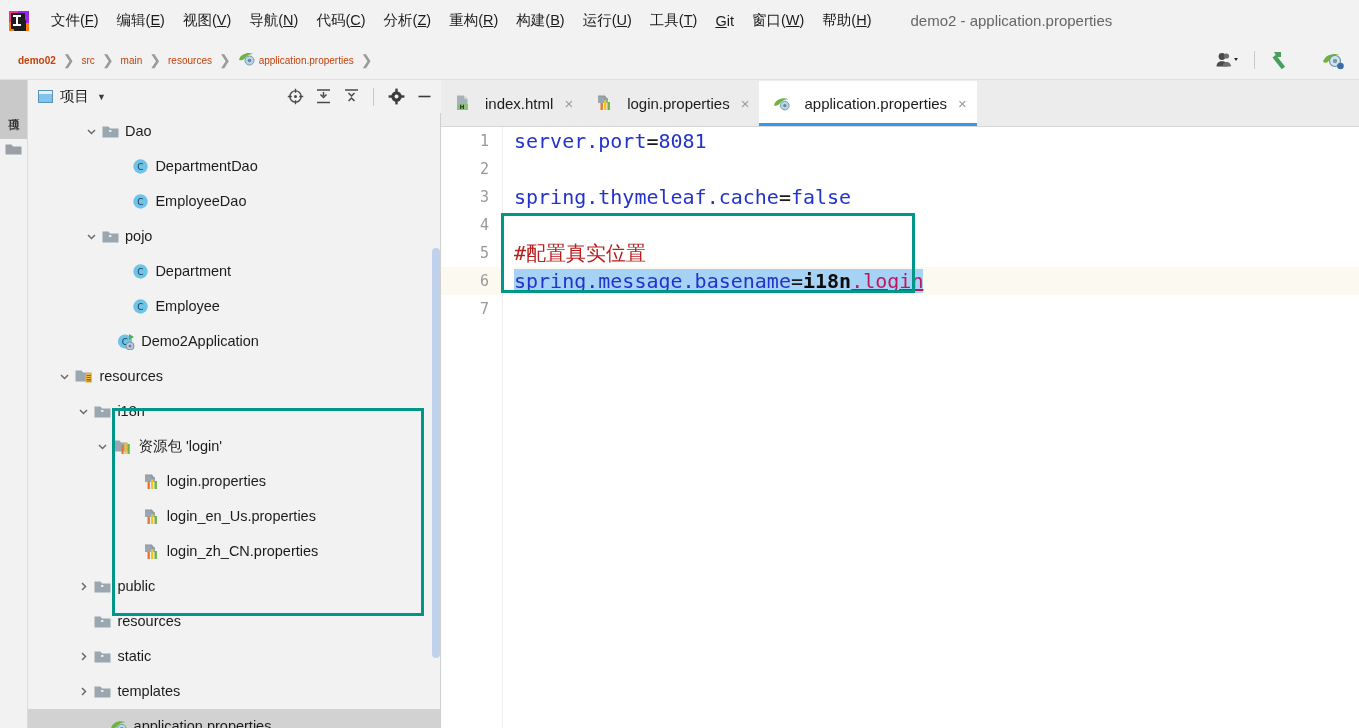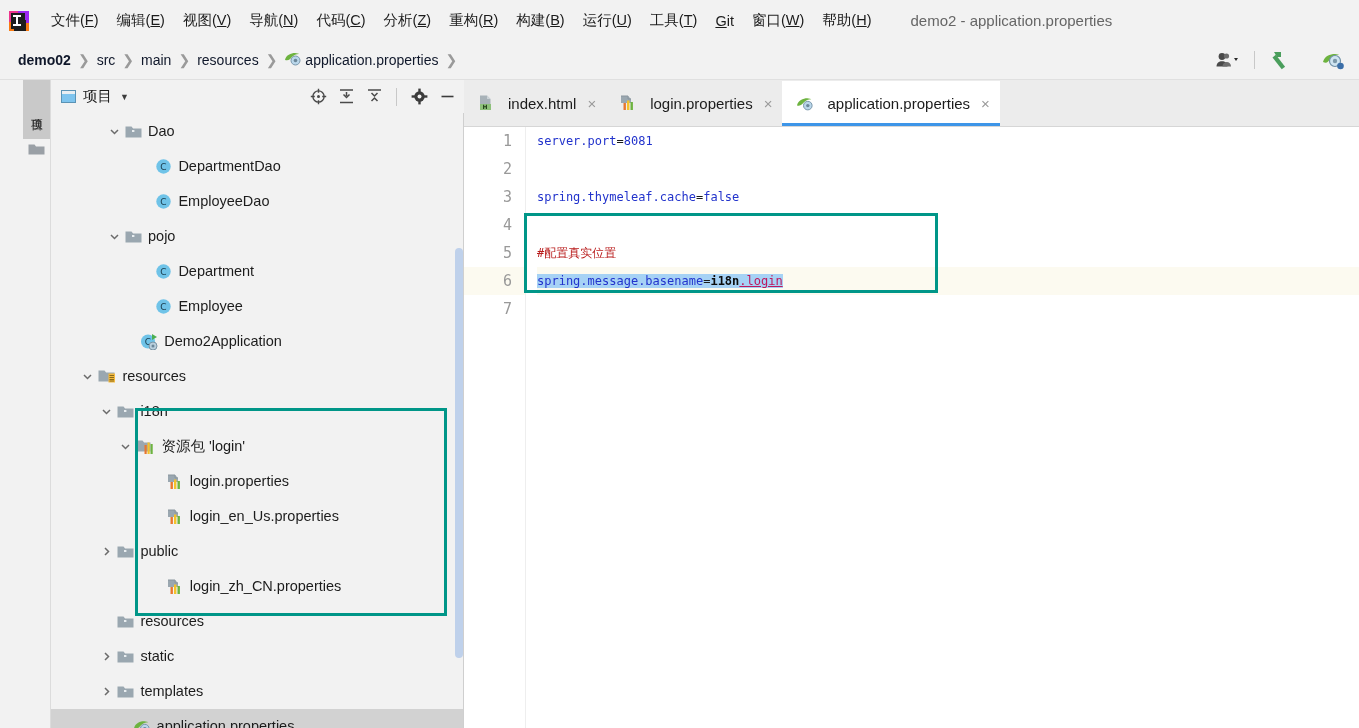--- a/index.html
+++ b/index.html
@@ -14,30 +14,30 @@
   
   .menubar{height:41px;background:#f2f2f2;display:flex;align-items:center;padding-left:8px;}
   .ij-logo{width:22px;height:22px;margin-right:12px;position:relative;flex:none;}
   .menu-item{padding:2px 9px;font-size:14.5px;color:#1c1c1c;white-space:nowrap;cursor:default;}
   .menu-item u{text-decoration:underline;}
   .win-title{margin-left:30px;color:#666;font-size:15px;white-space:nowrap;}
 
   
   .crumbbar{height:38px;background:#f2f2f2;display:flex;align-items:center;padding-left:18px;
             border-bottom:1px solid #e0e0e0;position:relative;}
-  .crumb{font-size:14px;color:#0f172a;white-space:nowrap;}
+  .crumb{font-size:10px;color:#c2410c;white-space:nowrap;}
   .crumb.root{font-weight:bold;}
   .sep{color:#9a9a9a;margin:0 7px;font-size:14px;}
   .crumb-ico{display:inline-block;vertical-align:-3px;margin-right:4px;}
   .crumb-tools{position:absolute;right:10px;top:0;height:38px;display:flex;align-items:center;gap:4px;}
   .ct-btn{display:flex;align-items:center;justify-content:center;width:30px;height:28px;cursor:default;}
   .vdiv{width:1px;height:18px;background:#c8c8c8;margin:0 7px;}
 
   
-  .main{display:flex;height:649px;padding-left:23px;}
+  .main{display:flex;height:649px;}
 
   
   .rail{width:27px;background:#f2f2f2;border-right:1px solid #dcdcdc;position:relative;flex:none;}
   .rail-tab{position:absolute;top:0;left:0;width:27px;height:59px;background:#c9c9c9;
             display:flex;align-items:center;justify-content:center;}
   .rail-vert{font-size:12px;writing-mode:vertical-rl;color:#2b2b2b;letter-spacing:1px;}
   .rail-folder{position:absolute;top:62px;left:5px;}
 
   
   .panel{width:413px;background:#f2f2f2;display:flex;flex-direction:column;flex:none;position:relative;}
@@ -77,21 +77,21 @@
   .tab .tclose{margin-left:11px;color:#9a9a9a;font-size:15px;line-height:1;}
 
   .code{flex:1;display:flex;background:#fff;position:relative;overflow:hidden;}
   .gutter{width:62px;flex:none;background:#fff;position:relative;
           font-family:"DejaVu Sans Mono","Liberation Mono",monospace;}
   .gutter-line{height:28px;line-height:28px;text-align:right;padding-right:14px;
                color:#999;font-size:15px;}
   .gutter-line.cur{background:#fcfaf0;}
   .gsep{position:absolute;right:0;top:0;bottom:0;width:1px;background:#eeeeee;}
   .lines{flex:1;position:relative;padding-left:11px;
-         font-family:"DejaVu Sans Mono","Liberation Mono",monospace;font-size:12px;}
+         font-family:"DejaVu Sans Mono","Liberation Mono",monospace;font-size:20px;}
   .cline{height:28px;line-height:28px;white-space:pre;}
   .cline.cur{background:#fcfaf0;}
   .k{color:#2233cc;}
   .num{color:#2233cc;}
   .eq{color:#1a1a1a;}
   .val{color:#be185d;text-decoration:underline;}
   .bold{color:#0c0c0c;font-weight:bold;}
   .cmt{color:#b91c1c;}
   .selbg{background:#a6d2f5;}
 </style>
@@ -376,44 +376,44 @@
               <svg width="17" height="16" viewBox="0 0 17 16">
                 <path d="M1 1h7l3 3v4H1z" fill="#9aa7b0"></path>
                 <path d="M1 1h7v3h3" fill="none" stroke="#8a969e"></path>
                 <rect x="3.5" y="8" width="2.4" height="7" fill="#e8772e"></rect>
                 <rect x="7" y="5.5" width="2.4" height="9.5" fill="#f4c22b"></rect>
                 <rect x="10.5" y="7" width="2.4" height="8" fill="#6db33f"></rect>
               </svg>
             </span>
             <span class="rlabel">login_en_Us.properties</span>
           </div>
-          <div class="row" style="padding-left: 49.4px;">
-            <span class="arrow"><svg width="13" height="13" viewBox="0 0 13 13">
-                <path d="M5 3l3.5 3.5L5 10" fill="none" stroke="#6b6b6b" stroke-width="1.5"></path>
-              </svg></span>
-            <span class="ricon">
-              <svg width="17" height="14" viewBox="0 0 17 14">
-                <path d="M0.5 1.5h6l1.6 2h8.4v9h-16z" fill="#9aa7b0"></path>
-                <rect x="7" y="5" width="2.4" height="2" fill="#e8edf0"></rect>
-              </svg>
-            </span>
-            <span class="rlabel">public</span>
-          </div>
           <div class="row" style="padding-left: 98.8px;">
             <span class="arrow none"></span>
             <span class="ricon">
               <svg width="17" height="16" viewBox="0 0 17 16">
                 <path d="M1 1h7l3 3v4H1z" fill="#9aa7b0"></path>
                 <path d="M1 1h7v3h3" fill="none" stroke="#8a969e"></path>
                 <rect x="3.5" y="8" width="2.4" height="7" fill="#e8772e"></rect>
                 <rect x="7" y="5.5" width="2.4" height="9.5" fill="#f4c22b"></rect>
                 <rect x="10.5" y="7" width="2.4" height="8" fill="#6db33f"></rect>
               </svg>
             </span>
             <span class="rlabel">login_zh_CN.properties</span>
+          </div>
+          <div class="row" style="padding-left: 49.4px;">
+            <span class="arrow"><svg width="13" height="13" viewBox="0 0 13 13">
+                <path d="M5 3l3.5 3.5L5 10" fill="none" stroke="#6b6b6b" stroke-width="1.5"></path>
+              </svg></span>
+            <span class="ricon">
+              <svg width="17" height="14" viewBox="0 0 17 14">
+                <path d="M0.5 1.5h6l1.6 2h8.4v9h-16z" fill="#9aa7b0"></path>
+                <rect x="7" y="5" width="2.4" height="2" fill="#e8edf0"></rect>
+              </svg>
+            </span>
+            <span class="rlabel">public</span>
           </div>
           <div class="row" style="padding-left: 49.4px;">
             <span class="arrow none"></span>
             <span class="ricon">
               <svg width="17" height="14" viewBox="0 0 17 14">
                 <path d="M0.5 1.5h6l1.6 2h8.4v9h-16z" fill="#9aa7b0"></path>
                 <rect x="7" y="5" width="2.4" height="2" fill="#e8edf0"></rect>
               </svg>
             </span>
             <span class="rlabel">resources</span>

